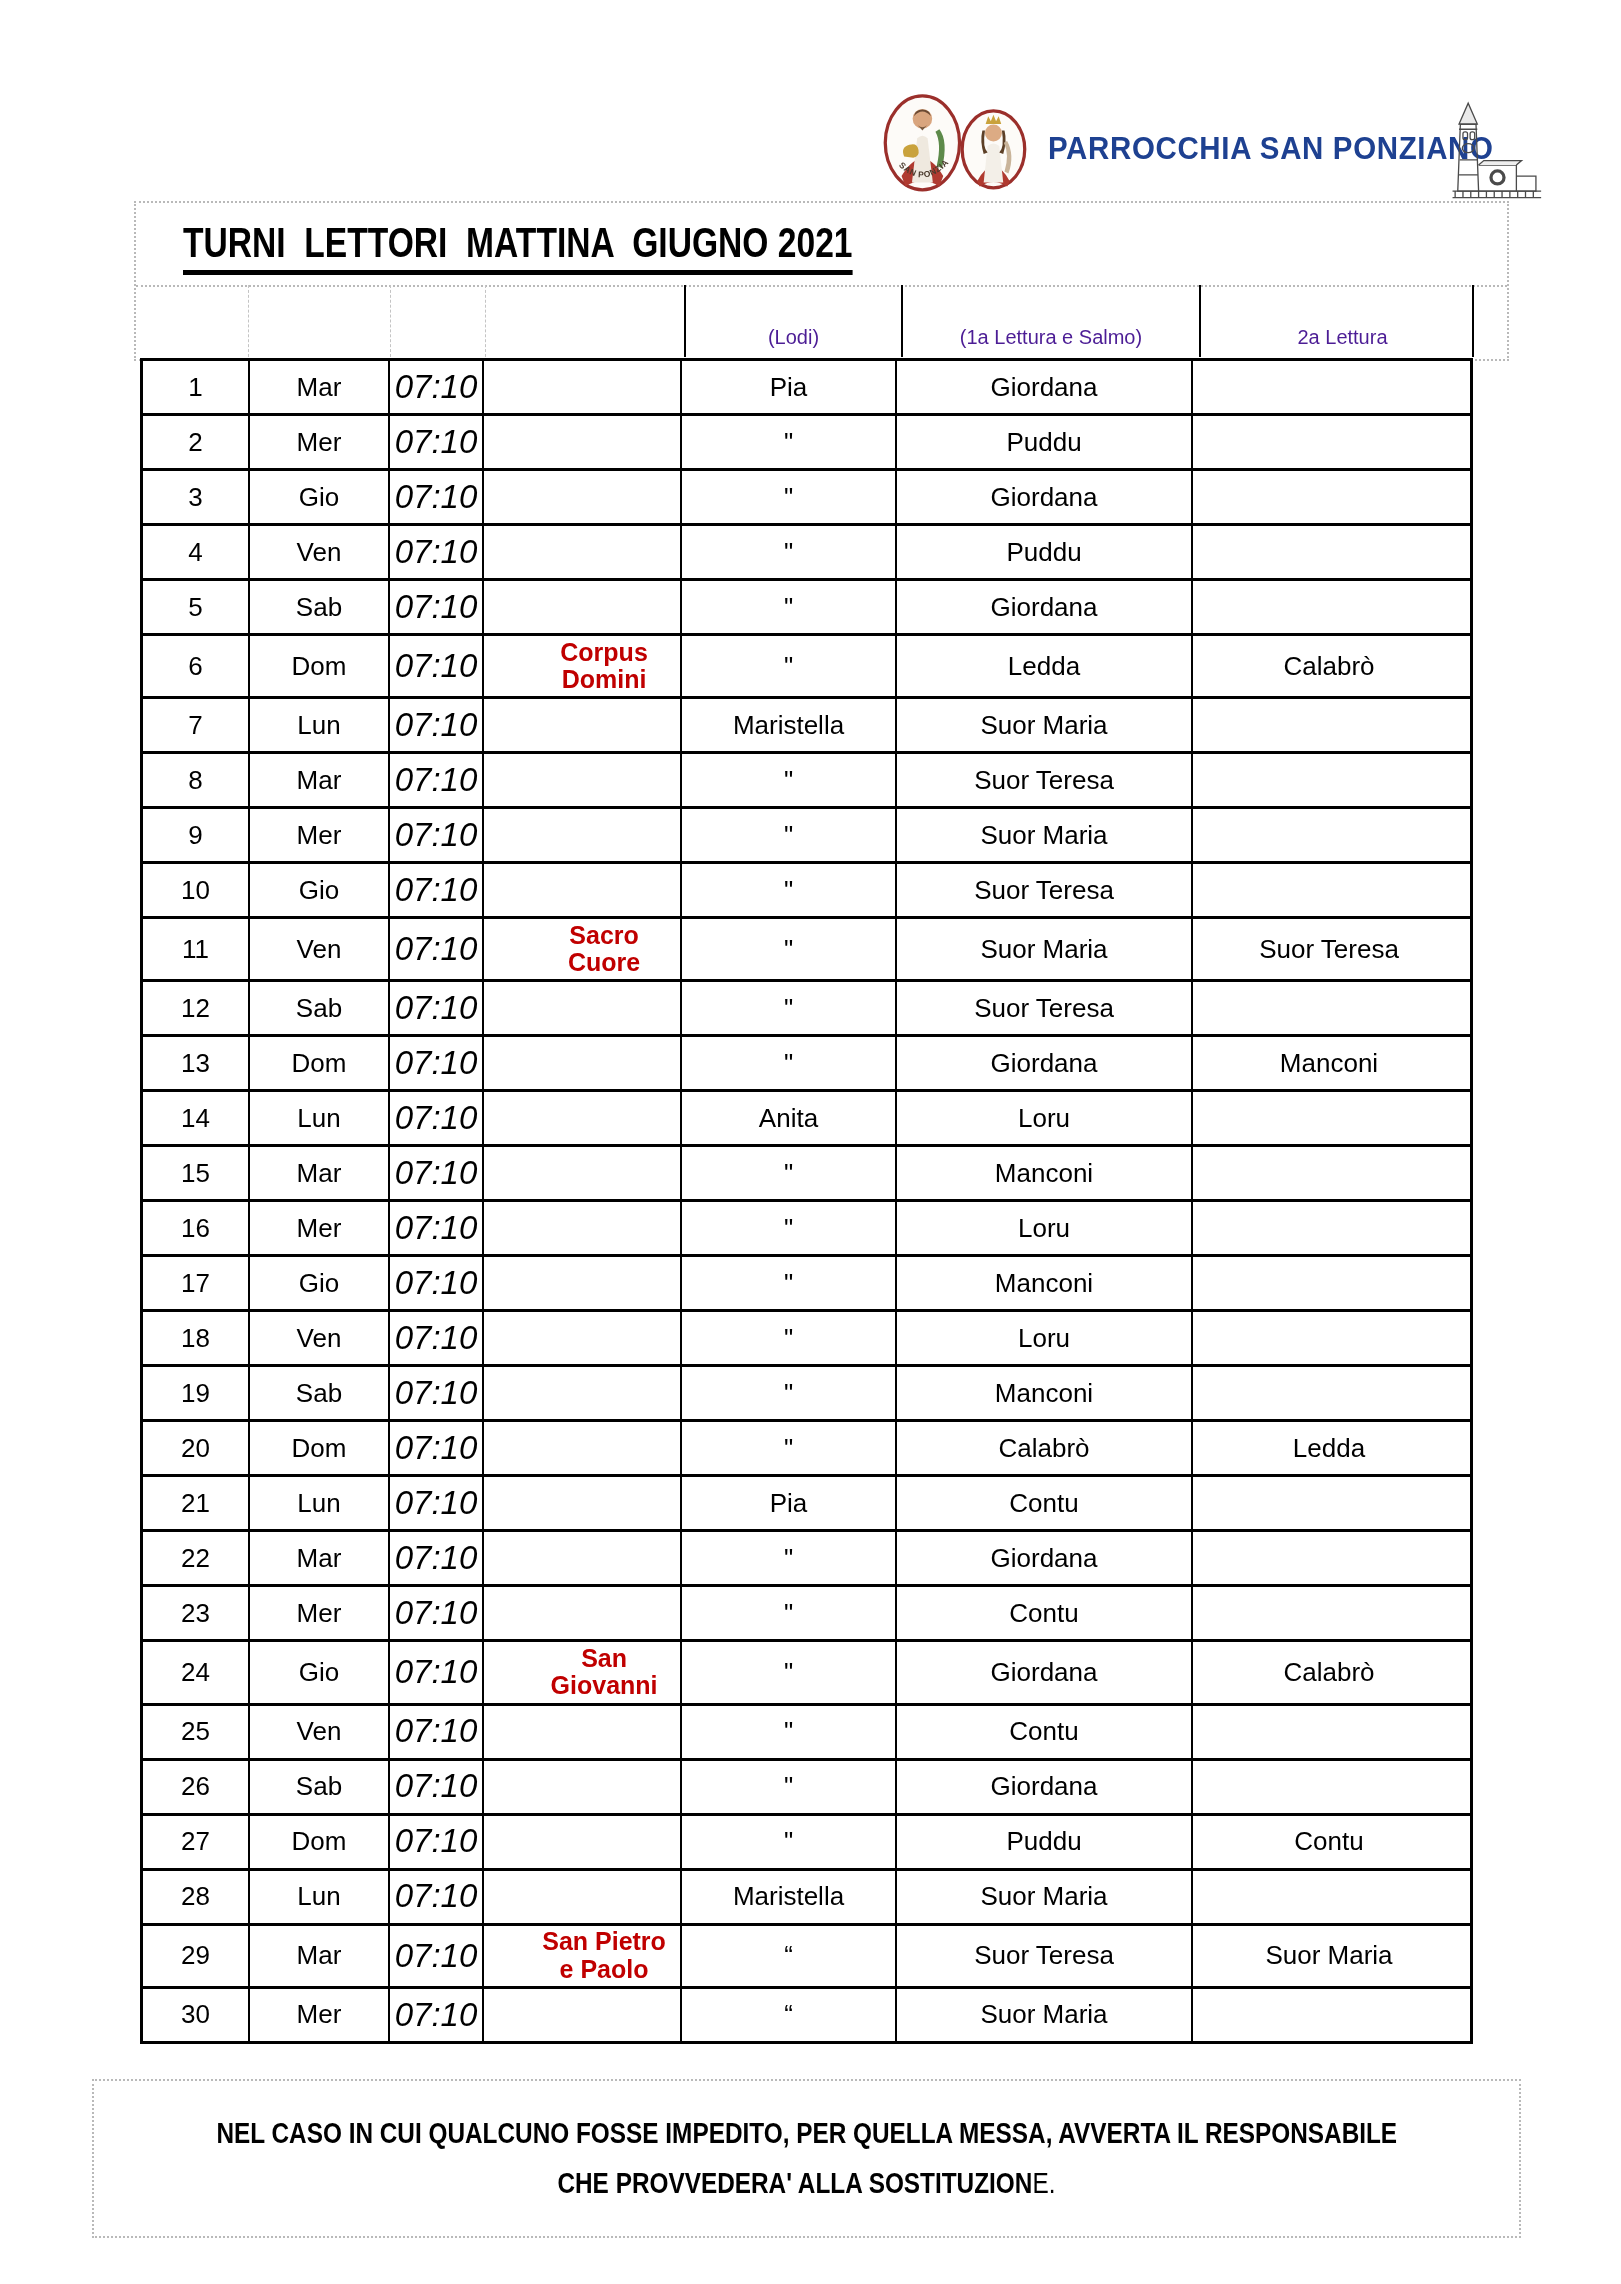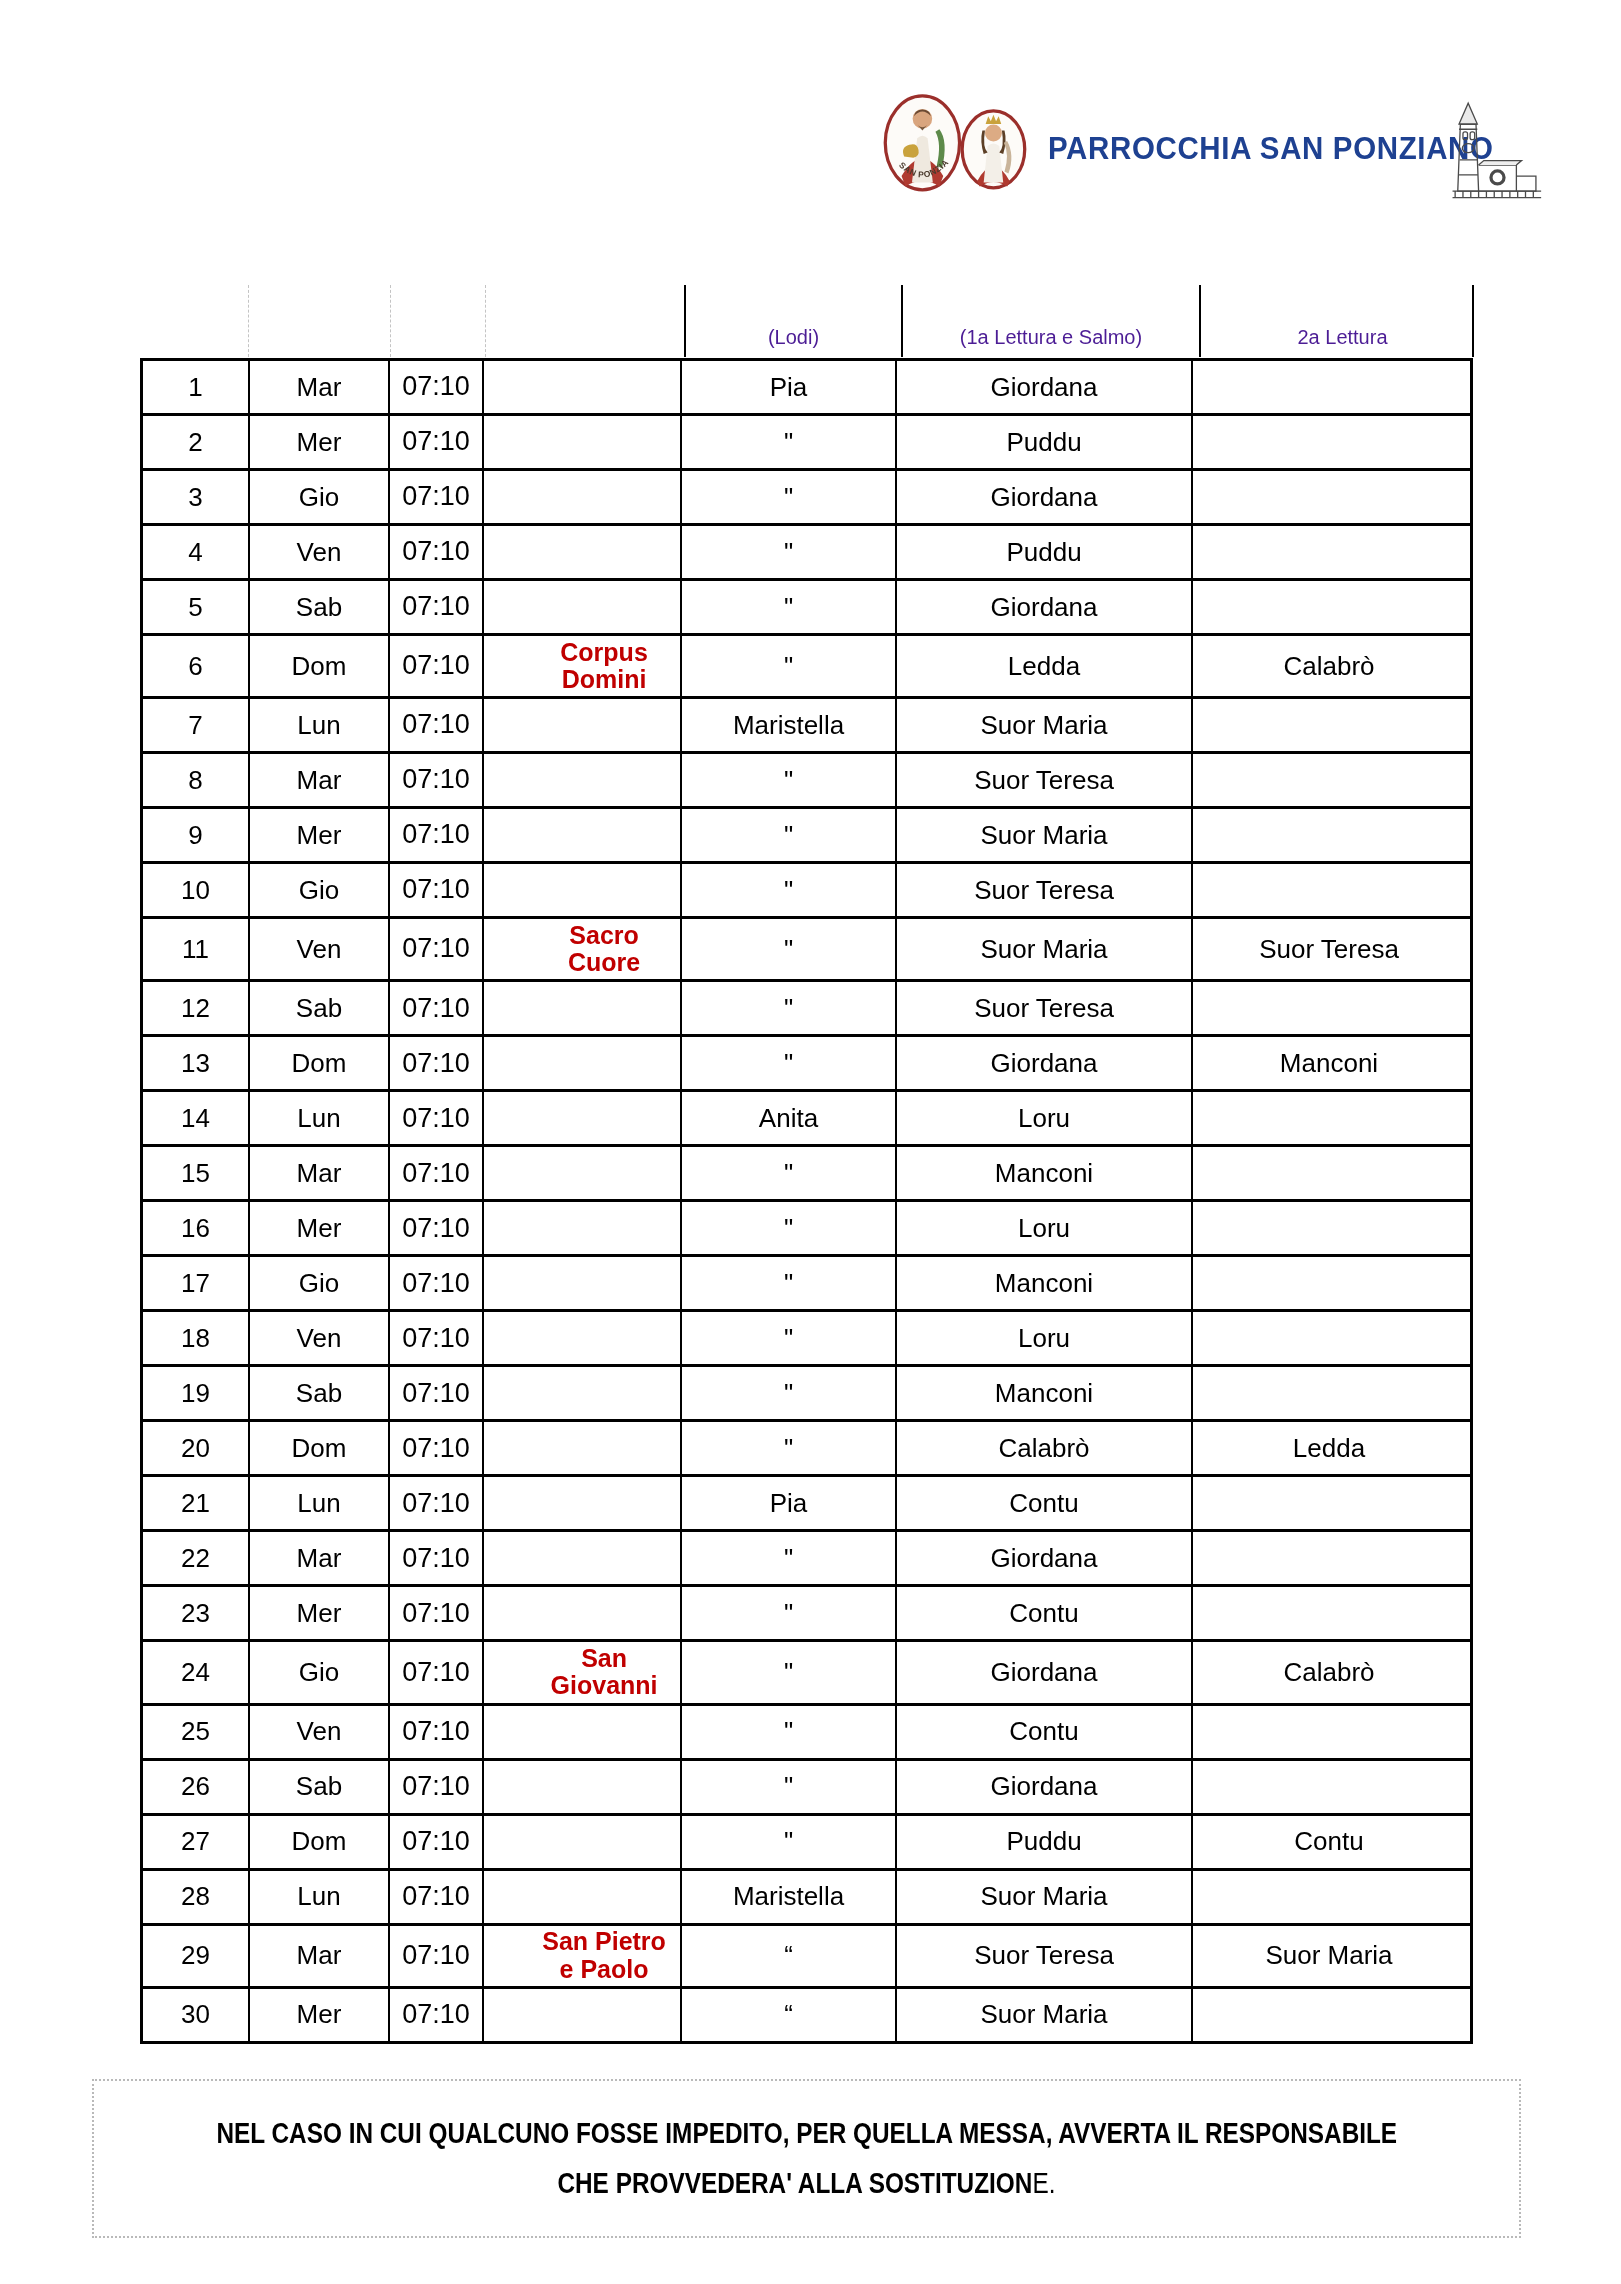--- a/index.html
+++ b/index.html
@@ -52,21 +52,21 @@
     display:grid; grid-template-columns:107px 140px 94px 198px 215px 296px 272px;
     min-height:52px; border-bottom:3.3px solid #000;
   }
   .trow:last-child{border-bottom:none;}
   .cell{
     display:flex; align-items:center; justify-content:center;
     font-size:26px; border-right:2px solid #000; text-align:center;
     line-height:1.1; padding:2.6px 3.9px; box-sizing:border-box;
   }
   .cell:last-child{border-right:none;}
-  .c2{font-size:27px;}
+  .c2{font-size:33px;font-style:italic;}
   .c3{color:#c00000; font-weight:bold; font-size:25px;padding-left:48px;}
   
   .note-box{
     position:absolute; left:92px; top:2079px; width:1425px; height:155px;
     border:2px dotted #b9b9b9;
     display:flex; flex-direction:column; align-items:center; justify-content:center;
     gap:17px;
   }
   .note-line{
     font-size:29px; font-weight:bold; white-space:nowrap;
@@ -118,20 +118,24 @@
     <rect x="57" y="52" width="7" height="12" rx="3"></rect>
     <ellipse cx="54" cy="77" rx="9" ry="7"></ellipse>
     <path d="M41 95 h27 M40 118 h29"></path>
     <path d="M70 103 L128 103 L128 143 L70 143"></path>
     <path d="M70 103 L78 96 L136 96 L128 103" fill="#eeeeee"></path>
     <circle cx="99" cy="122" r="10" stroke-width="5"></circle>
     <path d="M128 120 L158 120 L158 143 L128 143"></path>
     <path d="M30 143 L166 143 M34 143 v10 M46 143 v10 M58 143 v10 M70 143 v10 M82 143 v10 M94 143 v10 M106 143 v10 M118 143 v10 M130 143 v10 M142 143 v10 M154 143 v10 M30 153 h136"></path>
   </svg>
 
+  <div class="title-box">
+    <div class="page-title">TURNI  LETTORI  MATTINA  GIUGNO 2021</div>
+    <div class="title-inner-line"></div>
+  </div>
 
   <div class="colhead">
     <div class="hcell h0"></div>
     <div class="hcell h1"></div>
     <div class="hcell h2"></div>
     <div class="hcell h3"></div>
     <div class="hcell h4">(Lodi)</div>
     <div class="hcell h5">(1a Lettura e Salmo)</div>
     <div class="hcell h6">2a Lettura</div>
   </div>

